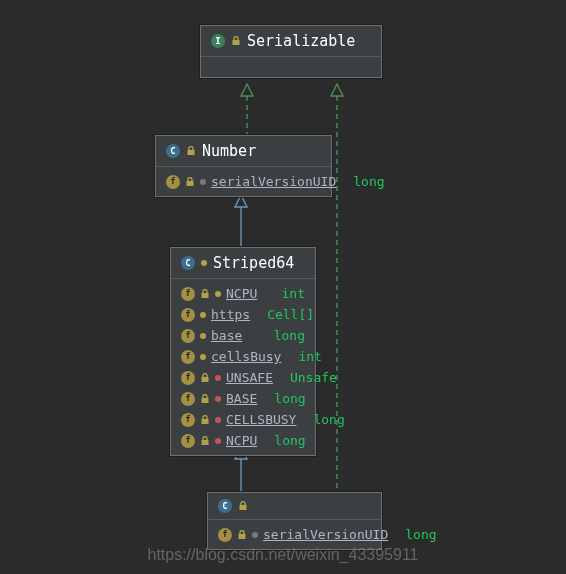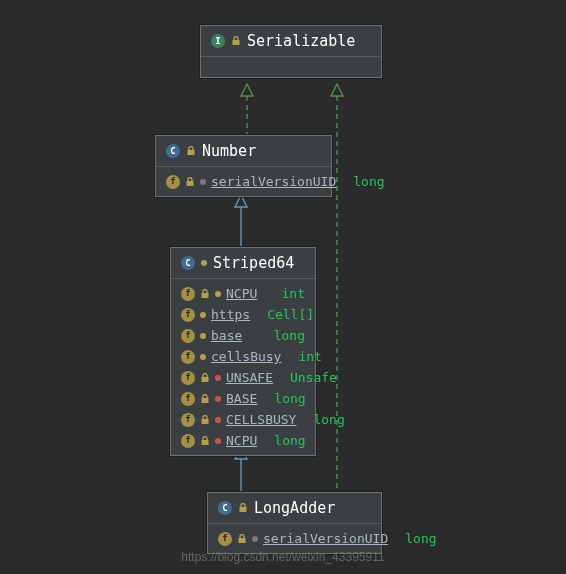--- a/index.html
+++ b/index.html
@@ -90,21 +90,21 @@
   .arrow-solid { fill: none; stroke: #6897bb; stroke-width: 1.4; }
   .arrow-dash  { fill: none; stroke: #4f8f55; stroke-width: 1.4; }
 
   .watermark {
     position: absolute;
     left: 0; right: 0;
     bottom: 10px;
     text-align: center;
     color: #7d7d7d;
     font-family: Arial, sans-serif;
-    font-size: 12px;
+    font-size: 16px;
     opacity: .7;
   }
 </style>
 </head>
 <body>
 
 <div class="stage">
 
   <svg class="connectors">
 
@@ -252,21 +252,20 @@
 
   <div class="class-box" style="left:207px; top:492px; width:175px;">
     <div class="class-header">
       <span class="badge badge-class">C</span>
       <span class="lock">
           <svg viewBox="0 0 10 10">
             <rect x="1.5" y="4" width="7" height="5" fill="#b3a04b"></rect>
             <path d="M3 4 V2.5 a2 2 0 0 1 4 0 V4" stroke="#b3a04b" stroke-width="1.4" fill="none"></path>
           </svg>
         </span>
-      <span class="class-title">LongAdder</span>
     </div>
     <div class="class-body">
         <div class="row">
           <span class="badge badge-field">f</span>
           <span class="lock">
             <svg viewBox="0 0 10 10">
               <rect x="1.5" y="4" width="7" height="5" fill="#b3a04b"></rect>
               <path d="M3 4 V2.5 a2 2 0 0 1 4 0 V4" stroke="#b3a04b" stroke-width="1.4" fill="none"></path>
             </svg>
           </span>

